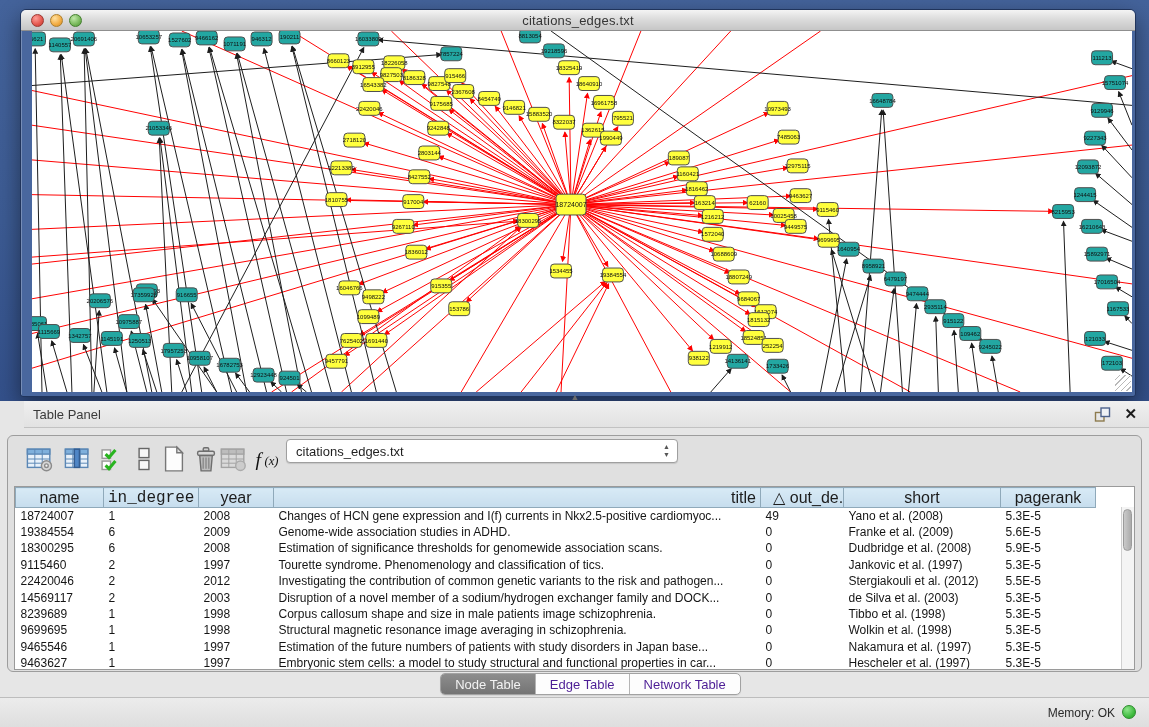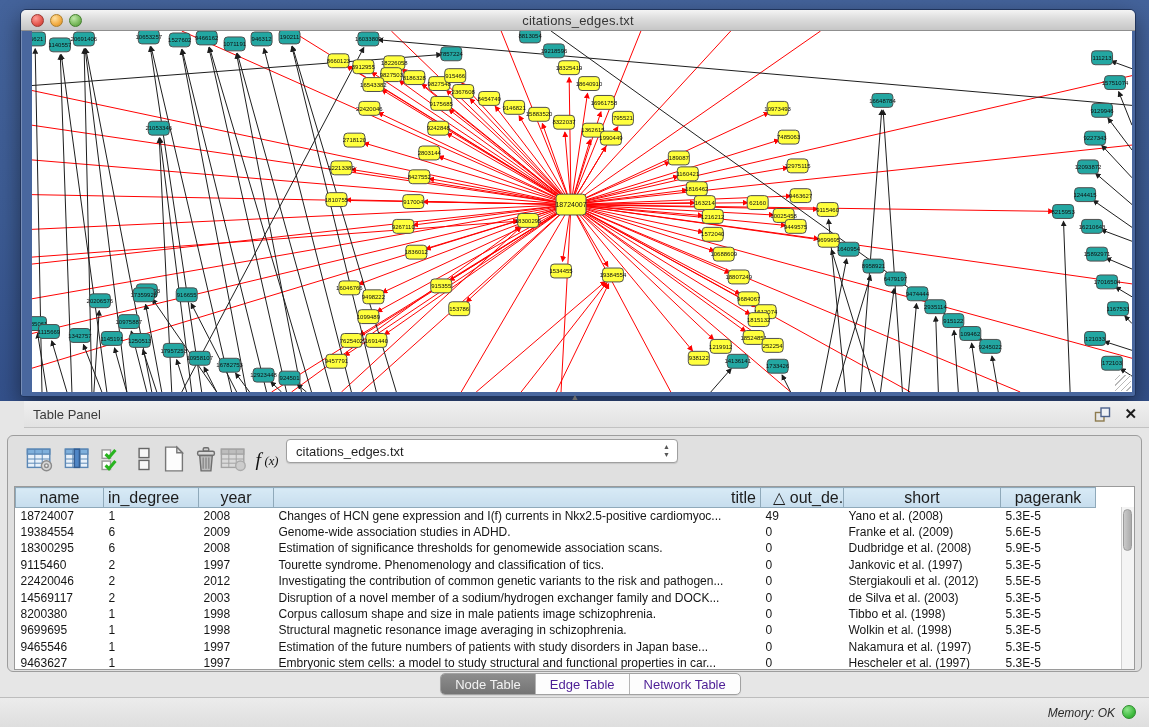--- a/index.html
+++ b/index.html
@@ -58,21 +58,21 @@
                  background:linear-gradient(90deg,#cacaca,#ababab);border:1px solid #9b9b9b;}
   
   #tabbar{position:absolute;left:16px;top:272px;width:100%;text-align:center;}
   #tabs{display:inline-flex;height:22px;border:1px solid #a2a2a2;border-radius:5px;overflow:hidden;
         background:#fdfdfd;box-shadow:0 1px 1px rgba(0,0,0,.08);}
   .tab{padding:0 14px;font-size:13px;color:#4c1d95;line-height:21px;border-right:1px solid #b5b5b5;}
   .tab:last-child{border-right:none;}
   .tab.sel{background:linear-gradient(180deg,#8d8d8d,#747474);color:#f3f3f3;}
   
   #statusbar{position:absolute;left:0;top:296px;width:100%;height:30px;
-             background:linear-gradient(180deg,#ececec,#dedede);border-top:1px solid #bdbdbd;font-style:italic;}
+             background:linear-gradient(180deg,#ececec,#dedede);border-top:1px solid #bdbdbd;}
   #memory{position:absolute;right:34px;top:8px;font-size:12px;color:#2a2a2a;}
   #memory-dot{position:absolute;right:13px;top:7px;width:14px;height:14px;border-radius:50%;
               background:radial-gradient(circle at 35% 30%,#8fe58b,#3cb93c 65%,#2f9c30);border:1px solid #2c8b2c;}
 </style>
 </head>
 <body>
 
 <div id="stage">
   <div id="desktop">
     <div id="graph-window">
@@ -810,21 +810,21 @@
               <col style="width: 95px;">
               <col style="width: 75px;">
               <col style="width: 487px;">
               <col style="width: 83px;">
               <col style="width: 157px;">
               <col style="width: 95px;">
             </colgroup>
           <thead>
               <tr id="headrow">
                 <th style="text-align: center;">name</th>
-                <th style="text-align: left;">in_degree</th>
+                <th style="text-align: center; font-family: Liberation Mono, monospace;">in_degree</th>
                 <th style="text-align: center;">year</th>
                 <th style="text-align: right;">title</th>
                 <th style="text-align: center; padding-left: 12px;">△ out_de...</th>
                 <th style="text-align: center;">short</th>
                 <th style="text-align: center;">pagerank</th>
               </tr>
             </thead>
           <tbody id="bodyrows">
               <tr>
                 <td>18724007</td>
@@ -874,21 +874,21 @@
               <tr>
                 <td>14569117</td>
                 <td>2</td>
                 <td>2003</td>
                 <td>Disruption of a novel member of a sodium/hydrogen exchanger family and DOCK...</td>
                 <td>0</td>
                 <td>de Silva et al. (2003)</td>
                 <td>5.3E-5</td>
               </tr>
               <tr>
-                <td>8200380</td>
+                <td>8239689</td>
                 <td>1</td>
                 <td>1998</td>
                 <td>Corpus callosum shape and size in male patients image schizophrenia.</td>
                 <td>0</td>
                 <td>Tibbo et al. (1998)</td>
                 <td>5.3E-5</td>
               </tr>
               <tr>
                 <td>9699695</td>
                 <td>1</td>

